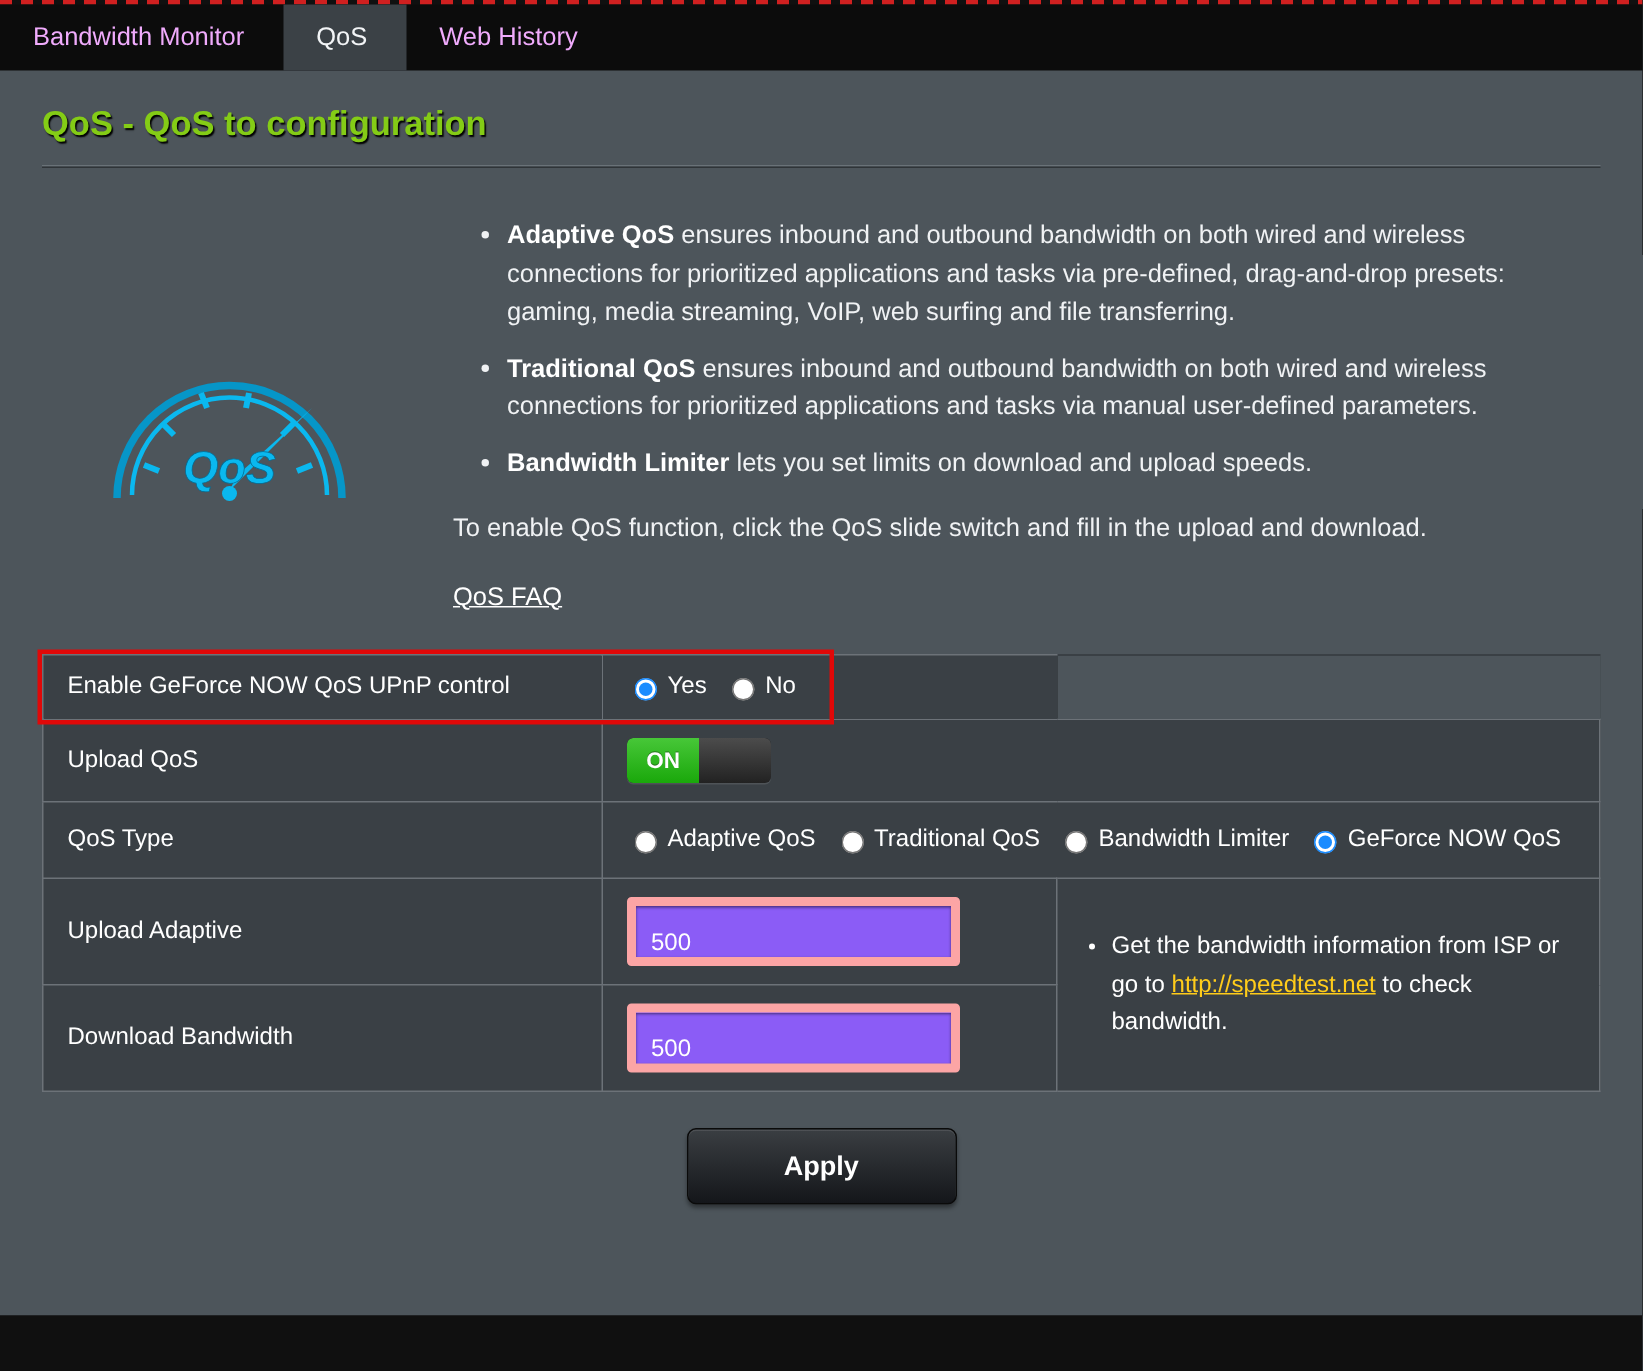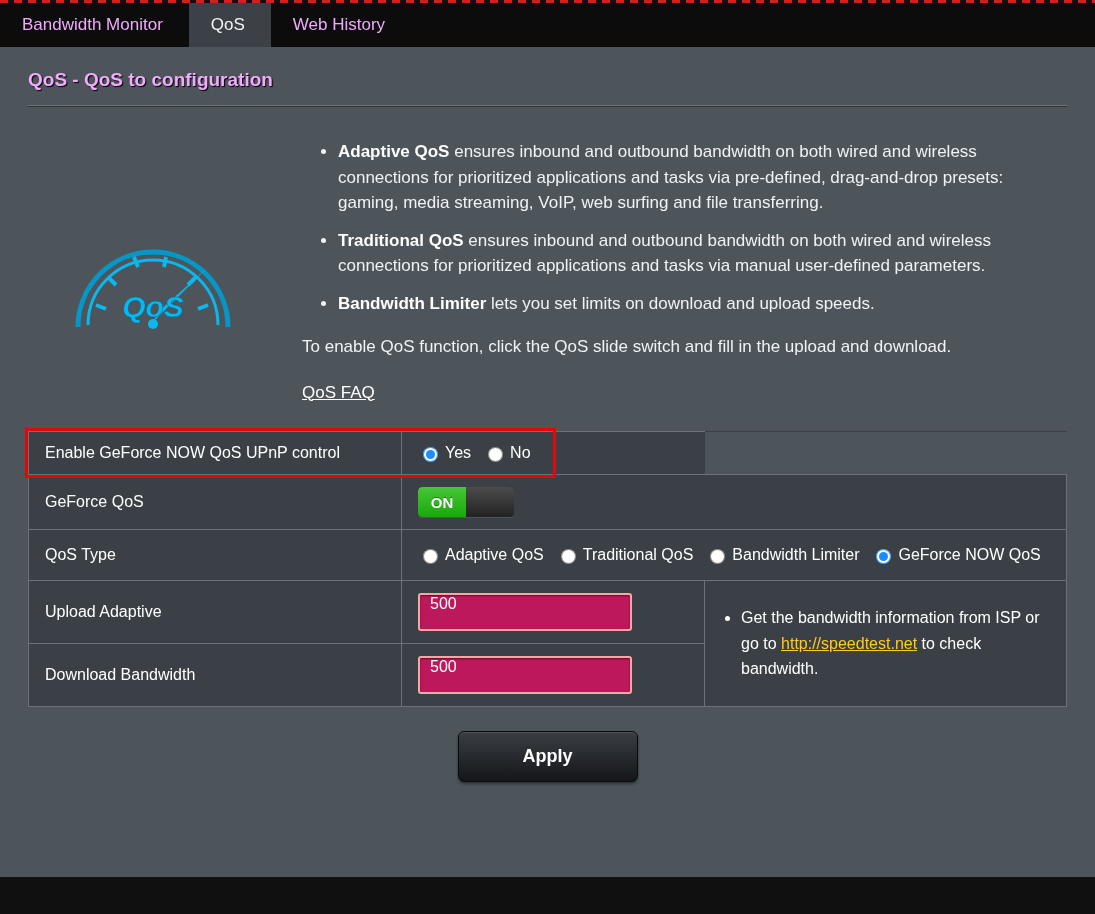--- a/index.html
+++ b/index.html
@@ -31,23 +31,23 @@
     background: #3b4146;
     color: #f2f4f6;
   }
   .content-panel {
     background: #4d555b;
     padding: 22px 28px 40px 28px;
     min-height: 830px;
     box-sizing: border-box;
   }
   .page-title {
-    font-size: 19px;
+    font-size: 23px;
     font-weight: bold;
-    color: #f0abfc;
+    color: #84cc16;
     text-shadow: 1px 1px 1px #000;
     margin: 0 0 14px 0;
   }
   .title-underline {
     border: none;
     border-top: 1px solid #6a7278;
     border-bottom: 1px solid #2f3438;
     margin: 0 0 20px 0;
   }
   .intro-section {
@@ -171,25 +171,25 @@
   .toggle-half-off {
     position: absolute;
     right: 0; top: 0; bottom: 0;
     width: 50%;
     background: linear-gradient(#4c4c4c, #222222);
     border-radius: 0 4px 4px 0;
   }
 
   .bw-input-wrap {
     display: flex;
-    align-items: flex-start;
+    align-items: flex-end;
     width: 210px;
     height: 34px;
-    background: #be185d;
-    border: 2px solid #fca5a5;
+    background: #8b5cf6;
+    border: 6px solid #fca5a5;
     border-radius: 3px;
     box-shadow: inset 0 1px 2px rgba(0,0,0,0.5);
     overflow: hidden;
   }
   .bw-input {
     flex: 1;
     background: transparent;
     border: none;
     color: #ffffff;
     font-size: 16px;
@@ -303,21 +303,21 @@
           <label class="radio-item">
             <input type="radio" name="gfupnp" style="">
             <span>No</span>
           </label>
         </div>
       </td>
       <td style="border:none; background:#4d555b;"></td>
     </tr>
 
     <tr>
-      <td class="label-cell">GeForce QoS</td>
+      <td class="label-cell">Upload QoS</td>
       <td class="value-cell" colspan="3">
         <span class="toggle-switch">
           <span class="toggle-half-on">ON</span>
           <span class="toggle-half-off"></span>
         </span>
       </td>
     </tr>
 
     <tr class="qtype-row">
       <td class="label-cell">QoS Type</td>

